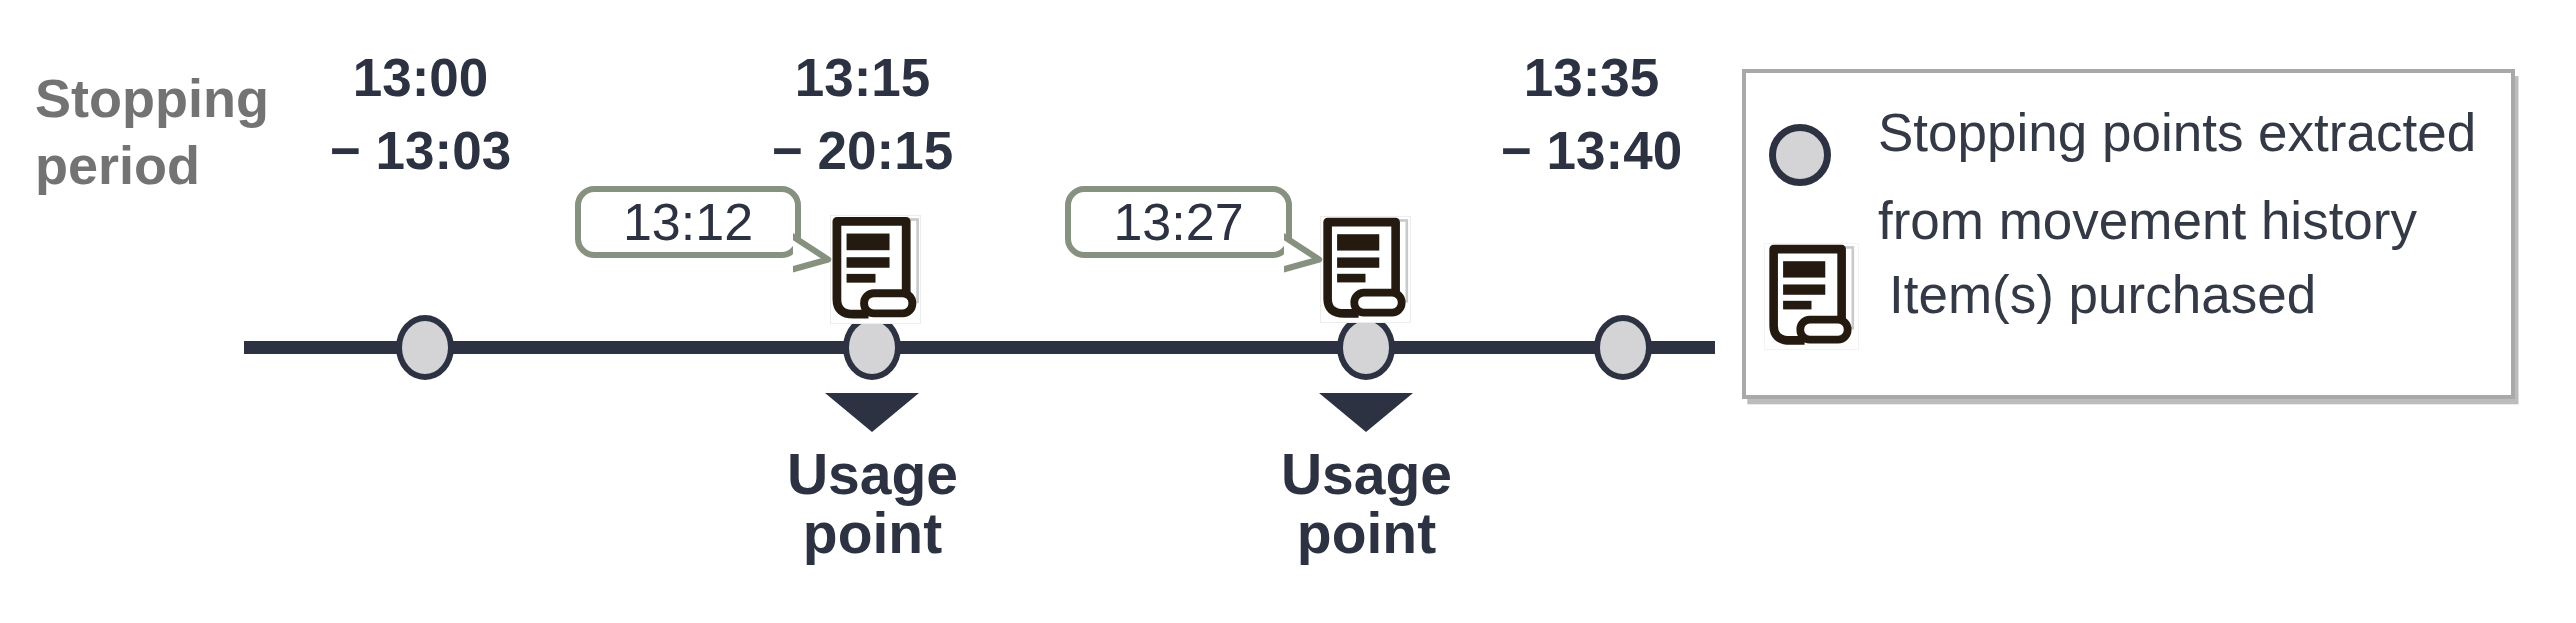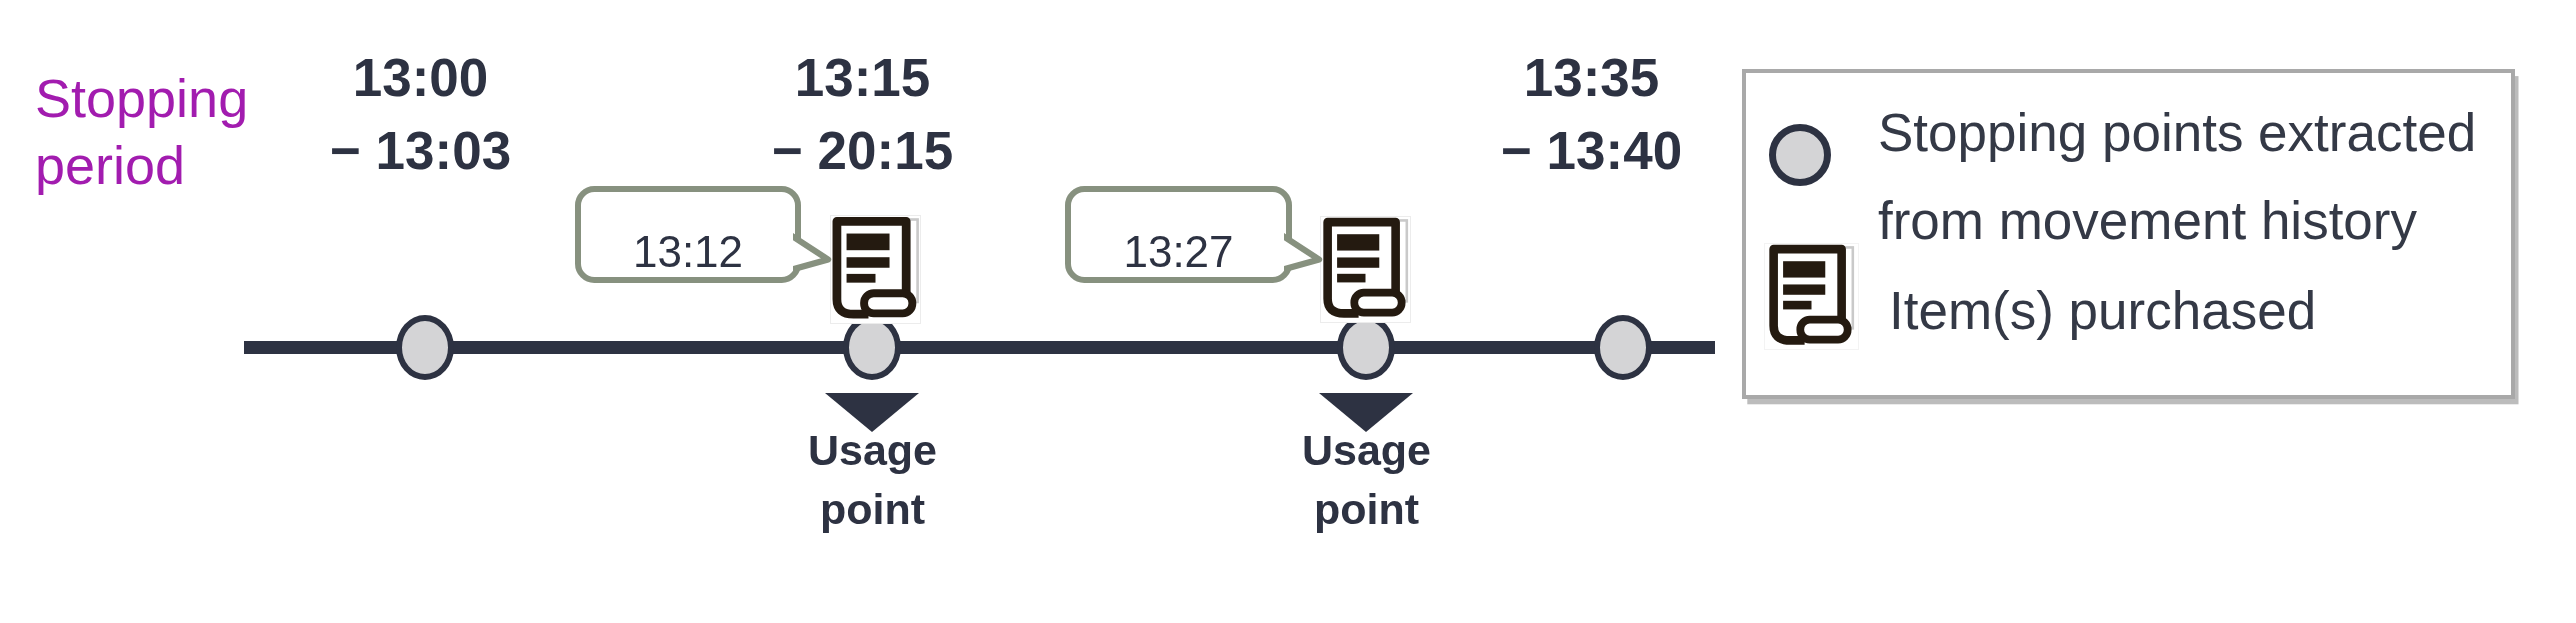--- a/index.html
+++ b/index.html
@@ -1,42 +1,42 @@
 <!DOCTYPE html>
 <html style="font-size:14px"><head>
 <meta charset="utf-8">
 <style>
   html,body{margin:0;padding:0;background:#ffffff;}
   body{width:2576px;height:624px;font-family:"Liberation Sans",sans-serif;}
   .canvas{position:relative;width:2576px;height:624px;background:#ffffff;overflow:hidden;color:#2d3242;}
 
-  .row-label{position:absolute;left:35px;top:65px;width:264px;font-size:54px;line-height:67px;font-weight:400;color:#a21caf;}
+  .row-label{position:absolute;left:35px;top:65px;width:264px;font-size:54px;line-height:67px;font-weight:700;color:#737373;}
 
   .period-col{position:absolute;top:51px;width:299px;text-align:center;font-weight:700;color:#2d3242;}
   .p-start{font-size:53px;line-height:53px;}
   .p-end{font-size:53px;line-height:53px;margin-top:20px;}
 
   .tl-line{position:absolute;left:244px;top:341px;width:1471px;height:13px;background:#2d3242;}
 
   .node{position:absolute;top:315px;width:58px;height:65px;box-sizing:border-box;border:6.2px solid #2d3242;border-radius:50%;background:#d4d4d6;}
 
   .tri{position:absolute;top:393px;width:0;height:0;border-left:47px solid transparent;border-right:47px solid transparent;border-top:39px solid #2d3242;}
 
-  .usage{position:absolute;top:421px;width:211px;text-align:center;font-size:43px;line-height:59px;font-weight:700;color:#2d3242;}
+  .usage{position:absolute;top:445px;width:211px;text-align:center;font-size:57px;line-height:59px;font-weight:700;color:#2d3242;}
 
-  .callout{position:absolute;top:186px;height:97px;box-sizing:border-box;background:#ffffff;border:6.2px solid #87917f;border-radius:19.3px;display:flex;align-items:flex-end;justify-content:center;font-size:44px;color:#2d3242;z-index:3;}
+  .callout{position:absolute;top:186px;height:72px;box-sizing:border-box;background:#ffffff;border:6.2px solid #87917f;border-radius:19.3px;display:flex;align-items:flex-end;justify-content:center;font-size:52px;color:#2d3242;z-index:3;}
   .tail{position:absolute;top:228px;width:44px;height:49px;z-index:4;}
 
   .receipt{position:absolute;background:#ffffff;border:1.8px solid #ececec;box-sizing:border-box;z-index:2;}
   .receipt svg{display:block;width:100%;height:100%;}
 
   .legend{position:absolute;left:1742px;top:69px;width:773px;height:330px;box-sizing:border-box;background:#ffffff;border:4.4px solid #a9a9a9;box-shadow:4.4px 6.2px 0 -0.9px #bcbcbc;}
   .legend-node{position:absolute;left:1769px;top:124px;width:62px;height:62px;box-sizing:border-box;border:7px solid #2d3242;border-radius:50%;background:#d4d4d6;}
   .legend-text-1{position:absolute;left:1878px;top:89px;width:624px;font-size:53px;line-height:88px;font-weight:400;color:#343946;}
-  .legend-text-2{position:absolute;left:1889px;top:280px;width:580px;font-size:53px;line-height:62px;font-weight:400;color:#343946;}
+  .legend-text-2{position:absolute;left:1889px;top:264px;width:580px;font-size:53px;line-height:62px;font-weight:400;color:#343946;}
 </style>
 </head>
 <body>
 
 <div class="canvas">
 
   <div class="row-label">Stopping period</div>
 
   <div class="period-col" style="left:271px">
     <div class="p-start">13:00</div>

